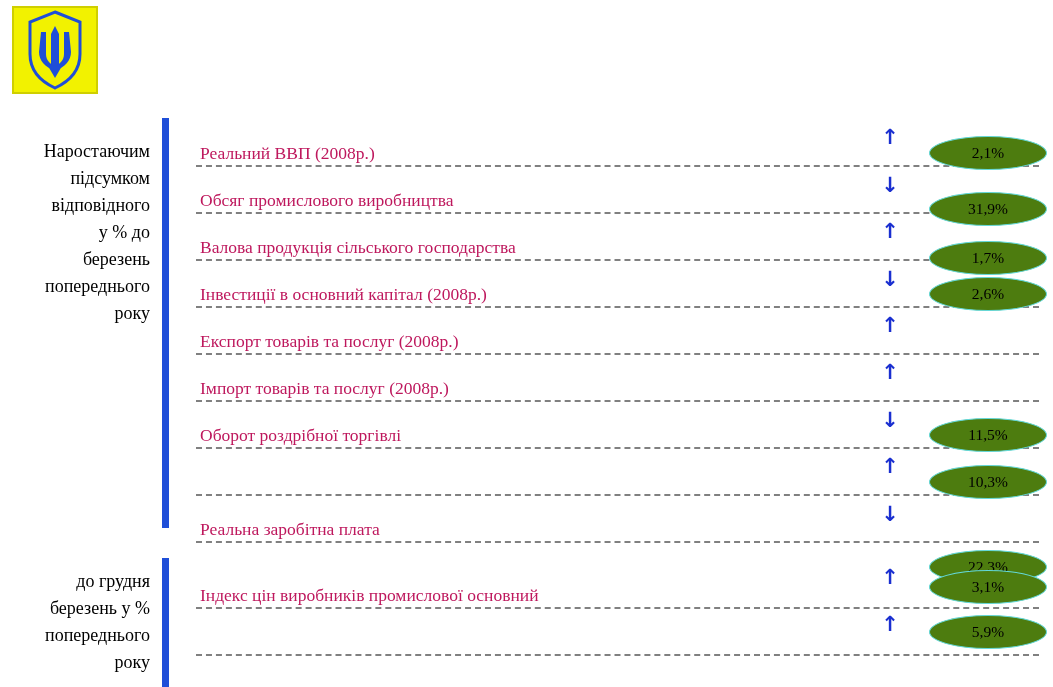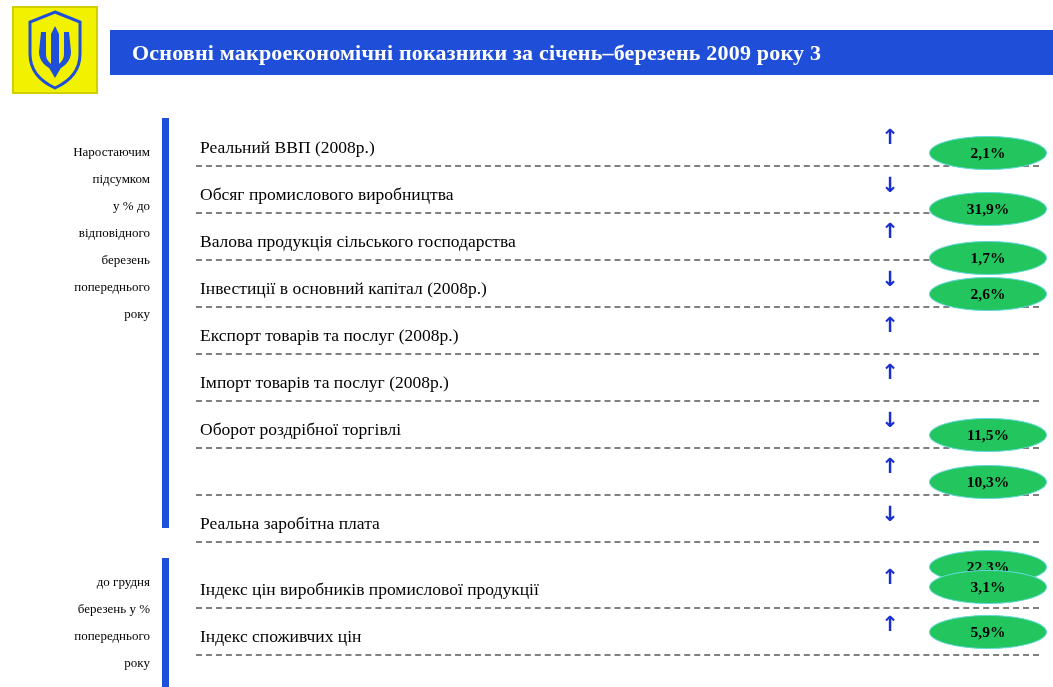--- a/index.html
+++ b/index.html
@@ -60,21 +60,21 @@
   
   .block {
     position: absolute;
   }
   #block1 { left: 0; top: 112px; width: 1053px; }
   #block2 { left: 0; top: 558px; width: 1053px; }
 
   .block-label {
     position: absolute;
     text-align: right;
-    font-size: 13px;
+    font-size: 18px;
     color: #000000;
     line-height: 27px;
     width: 150px;
   }
   #block1 .block-label { left: 0; top: 26px; }
   #block2 .block-label { left: 0; top: 10px; }
 
   .vbar {
     position: absolute;
     width: 7px;
@@ -92,52 +92,51 @@
   #block2 .rows { top: 4px; }
 
   .row {
     position: relative;
     height: 45px;
     border-bottom: 2px dashed #808080;
   }
   .row-label {
     position: absolute;
     left: 4px;
-    top: 17px;
+    top: 23px;
     font-size: 17.5px;
-    color: #000000;
+    color: #be185d;
     white-space: nowrap;
   }
   .arrow {
     position: absolute;
     left: 683px;
     top: 5px;
     width: 22px;
     text-align: center;
     color: #1a2fd0;
     font-family: "DejaVu Sans", sans-serif;
     font-size: 21px;
     font-weight: bold;
     line-height: 26px;
   }
   .bubble {
     position: absolute;
     left: 733px;
     width: 118px;
     height: 34px;
     border-radius: 50%;
-    background: #22c55e;
+    background: #4d7c0f;
     border: 1px solid #63d8d8;
     box-sizing: border-box;
     display: flex;
     align-items: center;
     justify-content: center;
     font-size: 15.5px;
     color: #000000;
-    font-weight: bold;
   }
   
   #block1 .row:nth-child(1) .bubble { top: 16px; }
   #block1 .row:nth-child(2) .bubble { top: 25px; }
   #block1 .row:nth-child(3) .bubble { top: 27px; }
   #block1 .row:nth-child(4) .bubble { top: 16px; }
   #block1 .row:nth-child(5) .bubble { top: 12px; }
   #block1 .row:nth-child(6) .bubble { top: 14px; }
   #block1 .row:nth-child(7) .bubble { top: 16px; }
   #block1 .row:nth-child(8) .bubble { top: 16px; }
@@ -157,31 +156,28 @@
 <div class="header">
   <div class="emblem">
     <svg width="62" height="80" viewBox="0 0 62 80" aria-hidden="true">
       <path d="M31 2 L56 12 L56 44 C56 62 44 72 31 78 C18 72 6 62 6 44 L6 12 Z" fill="#f2f200" stroke="#1f4ed8" stroke-width="3"></path>
       <path d="M31 16 L35 24 L35 56 L27 56 L27 24 Z" fill="#1f4ed8"></path>
       <path d="M17 22 L22 22 L22 44 C22 50 26 54 31 56 L31 60 C21 58 15 50 15 42 Z" fill="#1f4ed8"></path>
       <path d="M45 22 L40 22 L40 44 C40 50 36 54 31 56 L31 60 C41 58 47 50 47 42 Z" fill="#1f4ed8"></path>
       <path d="M24 56 L38 56 L31 68 Z" fill="#1f4ed8"></path>
     </svg>
   </div>
-  <div class="title-bar">
-    <span class="title-text">Основні макроекономічні показники за січень–березень  2009 року  3</span>
-  </div>
 </div>
 
 <div class="block" id="block1">
   <div class="block-label">
     <div>Наростаючим</div>
     <div>підсумком</div>
+    <div>відповідного</div>
     <div>у % до</div>
-    <div>відповідного</div>
     <div>березень</div>
     <div>попереднього</div>
     <div>року</div>
   </div>
   <div class="vbar"></div>
   <div class="rows">
     <div class="row">
       <span class="row-label">Реальний ВВП (2008р.)</span>
       <span class="arrow">↑</span>
       <span class="bubble">2,1%</span>
@@ -229,23 +225,22 @@
 <div class="block" id="block2">
   <div class="block-label">
     <div>до грудня</div>
     <div>березень у %</div>
     <div>попереднього</div>
     <div>року</div>
   </div>
   <div class="vbar"></div>
   <div class="rows">
     <div class="row">
-      <span class="row-label">Індекс цін виробників промислової продукції</span>
+      <span class="row-label">Індекс цін виробників промислової основний</span>
       <span class="arrow">↑</span>
       <span class="bubble">3,1%</span>
     </div>
     <div class="row">
-      <span class="row-label">Індекс споживчих цін</span>
       <span class="arrow">↑</span>
       <span class="bubble">5,9%</span>
     </div>
   </div>
 </div>
 
 </body></html>

